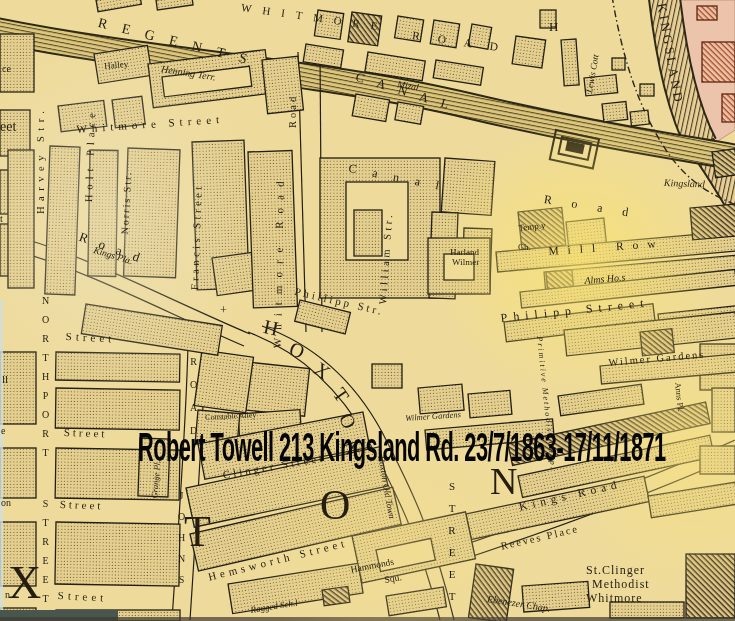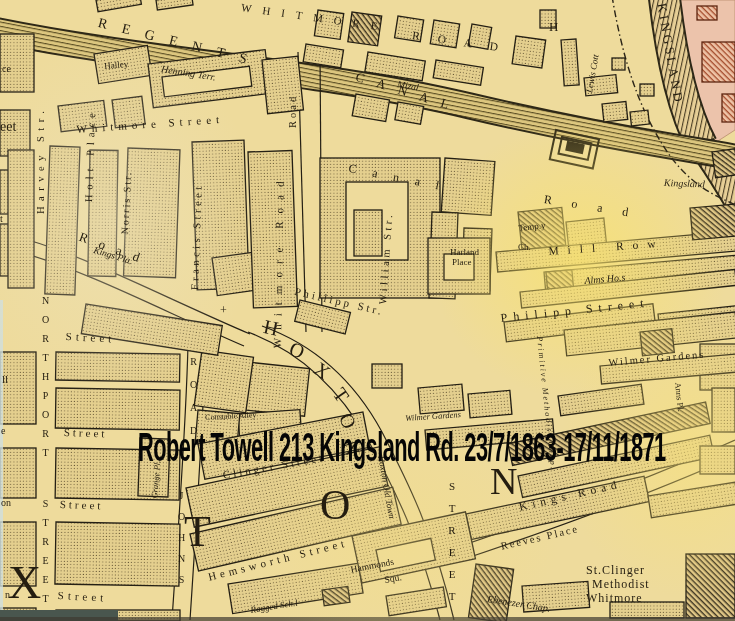--- a/index.html
+++ b/index.html
@@ -227,21 +227,21 @@
       <div class="lbl" style="left: 288px; top: 128px; font-size: 10.5px; letter-spacing: 3px; transform: rotate(-90deg);">Road</div>
       <div class="lbl" style="left: 272px; top: 348px; font-size: 11px; letter-spacing: 8px; transform: rotate(-89deg);">Whitmore Road</div>
       <div class="lbl" style="left: 82px; top: 230px; font-size: 13px; letter-spacing: 12px; transform: rotate(20deg);">Road</div>
       <div class="lbl i" style="left: 95px; top: 246px; font-size: 9.5px; transform: rotate(17deg);">Kings Pla.</div>
       <div class="lbl" style="left: 350px; top: 162px; font-size: 12px; letter-spacing: 16px; transform: rotate(11deg);">Canal</div>
       <div class="lbl" style="left: 545px; top: 193px; font-size: 12px; letter-spacing: 20px; transform: rotate(9deg);">Road</div>
       <div class="lbl i" style="left: 664px; top: 178px; font-size: 10px; transform: rotate(2deg);">Kingsland</div>
       <div class="lbl" style="left: 378px; top: 304px; font-size: 10.5px; letter-spacing: 3.5px; transform: rotate(-86deg);">William Str.</div>
       <div class="lbl" style="left: 296px; top: 286px; font-size: 11px; letter-spacing: 3px; transform: rotate(13deg);">Phillipp Str.</div>
       <div class="lbl" style="left: 450px; top: 248px; font-size: 9px;">Harland</div>
-      <div class="lbl" style="left: 452px; top: 258px; font-size: 9px;">Place</div>
+      <div class="lbl" style="left: 452px; top: 258px; font-size: 9px;">Wilmer</div>
       <div class="lbl" style="left: 518px; top: 224px; font-size: 9px; transform: rotate(-6deg);">Temp.y</div>
       <div class="lbl" style="left: 518px; top: 236px; font-size: 9px; margin-top: 7px;">Ch.</div>
       <div class="lbl" style="left: 548px; top: 246px; font-size: 11.5px; letter-spacing: 9px; transform: rotate(-4deg);">Mill Row</div>
       <div class="lbl i" style="left: 584px; top: 276px; font-size: 10px; transform: rotate(-5deg);">Alms Ho.s</div>
       <div class="lbl" style="left: 500px; top: 312px; font-size: 12px; letter-spacing: 6px; transform: rotate(-6deg);">Philipp Street</div>
       <div class="lbl vert" style="left: 40px; top: 295px; font-size: 10px; letter-spacing: 8px;">NORTHPORT</div>
       <div class="lbl vert" style="left: 40px; top: 498px; font-size: 10px; letter-spacing: 8px;">STREET</div>
       <div class="lbl" style="left: 2px; top: 330px; font-size: 11px; margin-top: 44px;">ll</div>
       <div class="lbl" style="left: 66px; top: 331px; font-size: 11px; letter-spacing: 4px; transform: rotate(3deg);">Street</div>
       <div class="lbl" style="left: 1px; top: 426px; font-size: 10px;">e</div>

